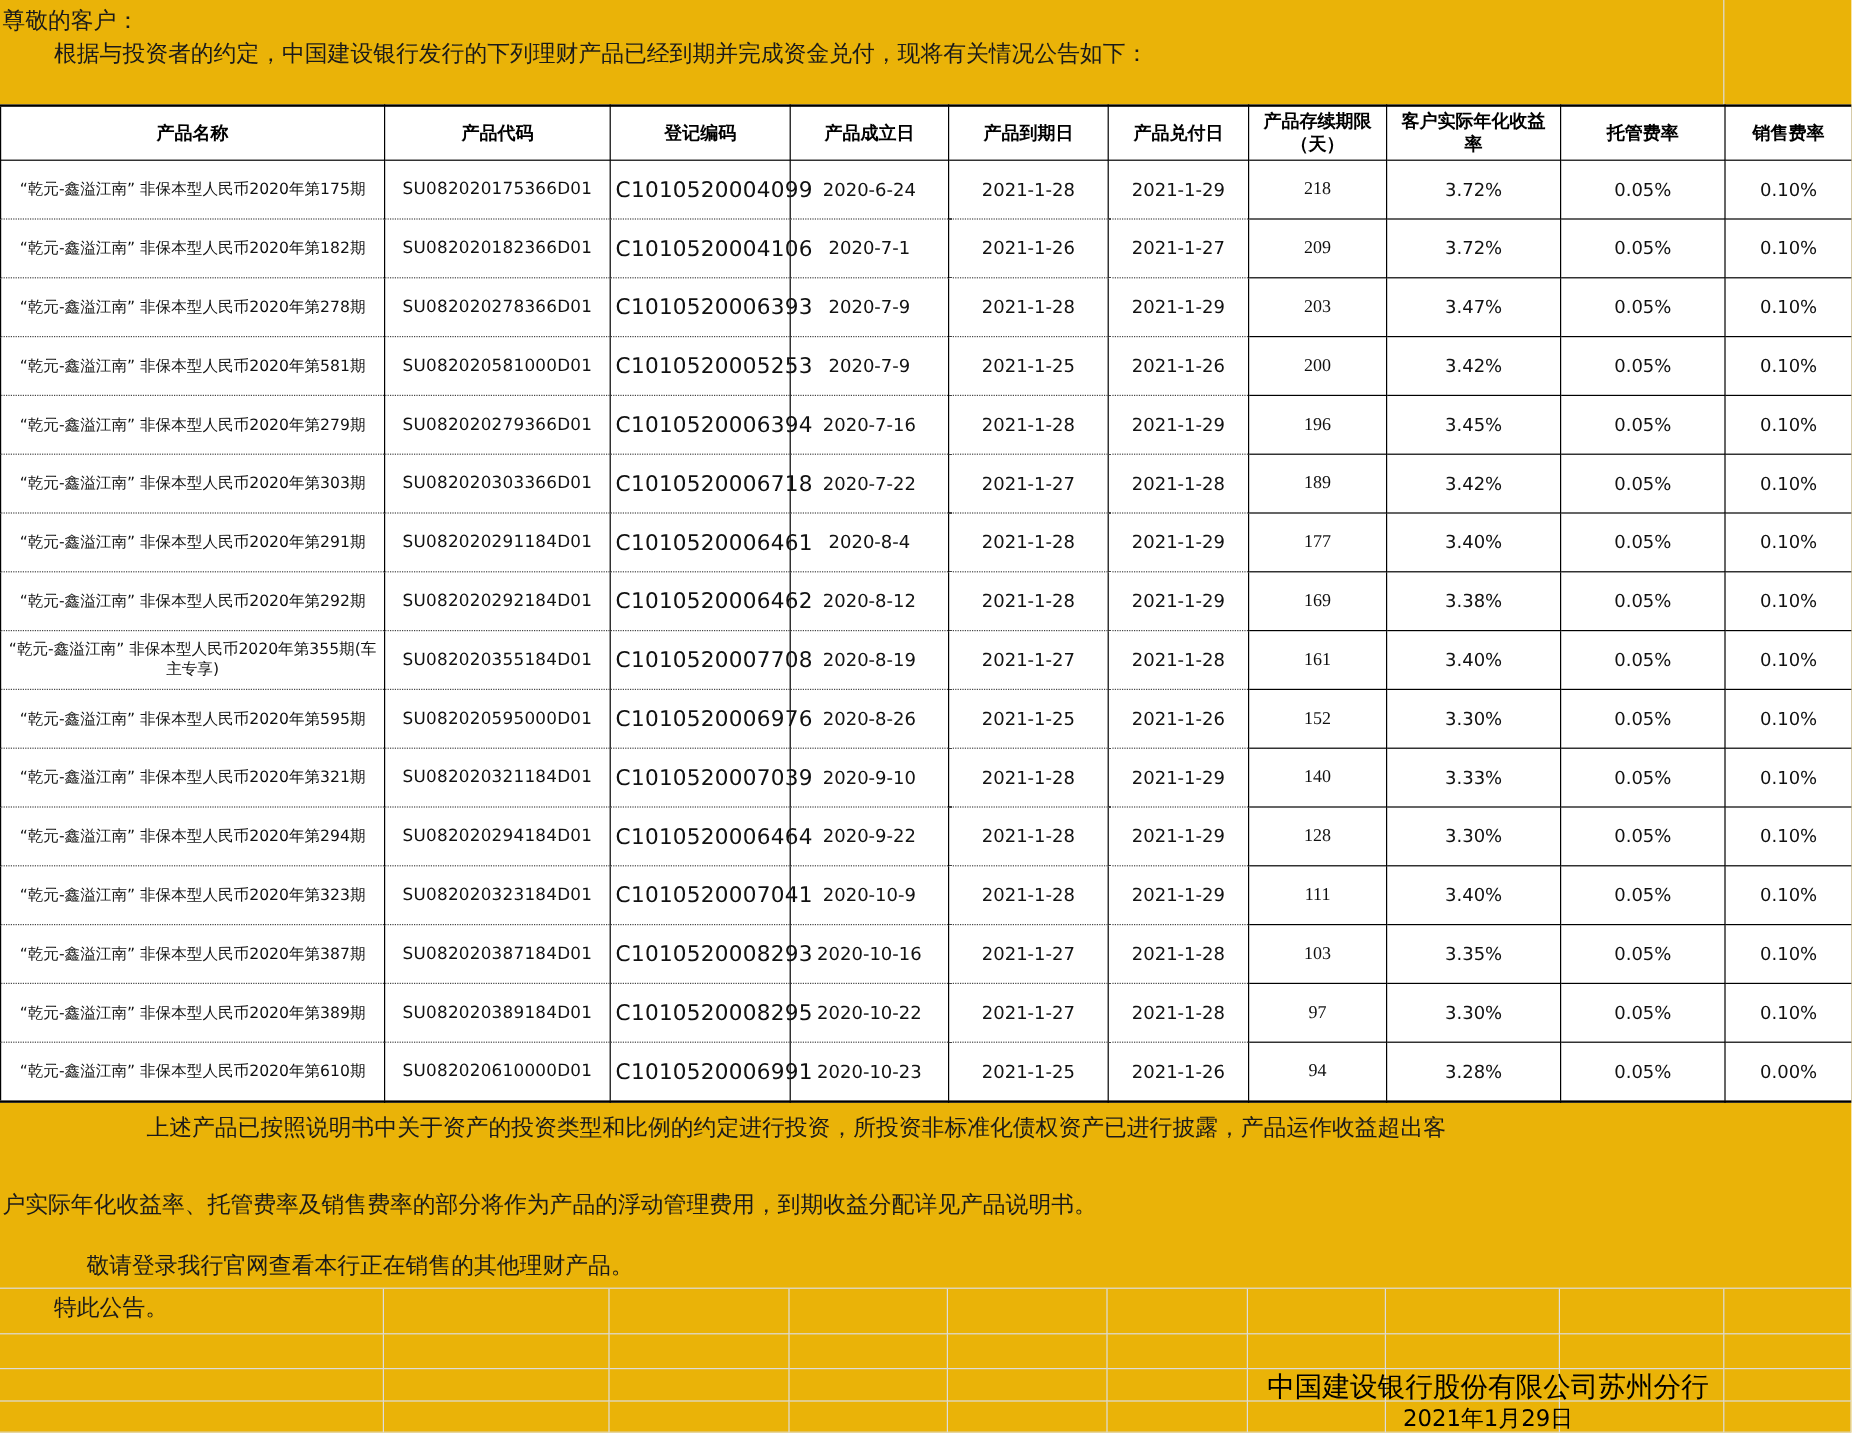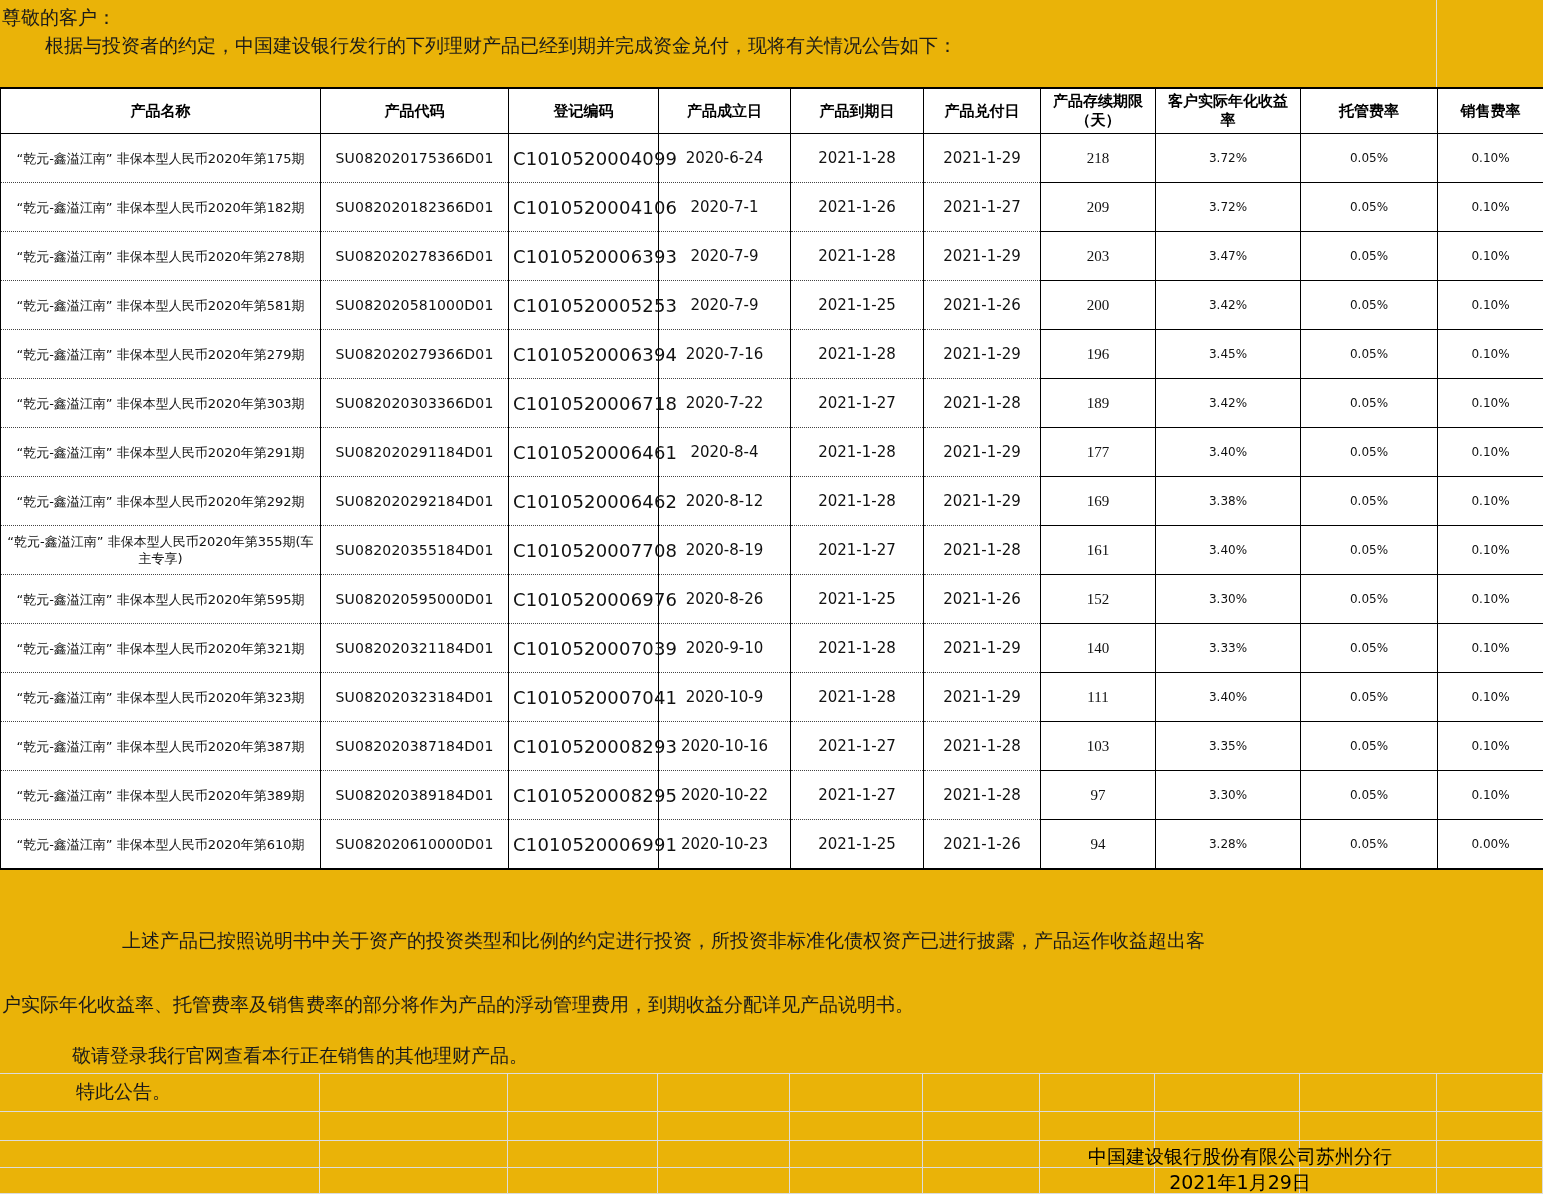--- a/index.html
+++ b/index.html
@@ -42,21 +42,21 @@
     color:#111;
   }
   td.dotted{border-bottom:1px dotted #444;}
   td.solid{border-bottom:1px solid #000;}
   tr:last-child td{border-bottom:none;}
   td.c-name{font-size:13px;line-height:17px;padding:0 3px;}
   td.c-code{font-size:14px;letter-spacing:0.2px;}
   td.c-reg{font-size:18px;letter-spacing:0.2px;}
   td.c-date{font-size:15px;}
   td.c-days{font-size:15px;font-family:"Liberation Serif","DejaVu Serif",serif;}
-  td.c-pct{font-size:12px;}
+  td.c-pct{font-size:15px;}
 
   
   .faint-grid{
     position:absolute;left:0;top:1073px;z-index:1;
     width:1543px;height:120px;
     display:grid;
     grid-template-columns:320px 188px 150px 132px 133px 117px 115px 145px 137px 106px;
     grid-template-rows:38px 29px 27px 26px;
     border-top:1px solid #dcdcdc;
   }
@@ -64,21 +64,21 @@
   .faint-vline{
     position:absolute;left:1436px;top:0;z-index:1;
     width:1px;height:87px;background:#dcdcdc;
   }
 
   
   .signature-block{
     position:absolute;left:1043px;top:1144px;z-index:2;
     width:394px;text-align:center;
   }
-  .signature-issuer{font-size:19px;line-height:24px;white-space:nowrap;}
+  .signature-issuer{font-size:23px;line-height:24px;white-space:nowrap;}
   .signature-date{font-size:19px;line-height:23px;margin-top:3px;white-space:nowrap;}
 </style>
 </head>
 <body>
 
 <div id="page">
 
   <div class="faint-vline"></div>
   <div class="faint-grid">
       <div class="gcell"></div>
@@ -280,20 +280,32 @@
           <td class="c-reg dotted">C1010520007039</td>
           <td class="c-date dotted">2020-9-10</td>
           <td class="c-date dotted">2021-1-28</td>
           <td class="c-date dotted">2021-1-29</td>
           <td class="c-days solid">140</td>
           <td class="c-pct solid">3.33%</td>
           <td class="c-pct solid">0.05%</td>
           <td class="c-pct solid">0.10%</td>
         </tr>
         <tr>
+          <td class="c-name dotted">“乾元-鑫溢江南” 非保本型人民币2020年第294期</td>
+          <td class="c-code dotted">SU082020294184D01</td>
+          <td class="c-reg dotted">C1010520006464</td>
+          <td class="c-date dotted">2020-9-22</td>
+          <td class="c-date dotted">2021-1-28</td>
+          <td class="c-date dotted">2021-1-29</td>
+          <td class="c-days solid">128</td>
+          <td class="c-pct solid">3.30%</td>
+          <td class="c-pct solid">0.05%</td>
+          <td class="c-pct solid">0.10%</td>
+        </tr>
+        <tr>
           <td class="c-name dotted">“乾元-鑫溢江南” 非保本型人民币2020年第323期</td>
           <td class="c-code dotted">SU082020323184D01</td>
           <td class="c-reg dotted">C1010520007041</td>
           <td class="c-date dotted">2020-10-9</td>
           <td class="c-date dotted">2021-1-28</td>
           <td class="c-date dotted">2021-1-29</td>
           <td class="c-days solid">111</td>
           <td class="c-pct solid">3.40%</td>
           <td class="c-pct solid">0.05%</td>
           <td class="c-pct solid">0.10%</td>
@@ -333,20 +345,20 @@
           <td class="c-pct solid">3.28%</td>
           <td class="c-pct solid">0.05%</td>
           <td class="c-pct solid">0.00%</td>
         </tr>
       </tbody>
   </table>
 
   <div class="abs bodytext" style="left:2px;top:993px;">户实际年化收益率、托管费率及销售费率的部分将作为产品的浮动管理费用，到期收益分配详见产品说明书。</div>
   <div class="abs bodytext" style="left:122px;top:929px;">上述产品已按照说明书中关于资产的投资类型和比例的约定进行投资，所投资非标准化债权资产已进行披露，产品运作收益超出客</div>
   <div class="abs bodytext" style="left:72px;top:1044px;">敬请登录我行官网查看本行正在销售的其他理财产品。</div>
-  <div class="abs bodytext" style="left:76px;top:1080px;">特此公告。</div>
+  <div class="abs bodytext" style="left:45px;top:1080px;font-family:Liberation Serif, serif;">特此公告。</div>
 
   <div class="signature-block">
     <div class="signature-issuer">中国建设银行股份有限公司苏州分行</div>
     <div class="signature-date">2021年1月29日</div>
   </div>
 
 </div>
 
 </body></html>

